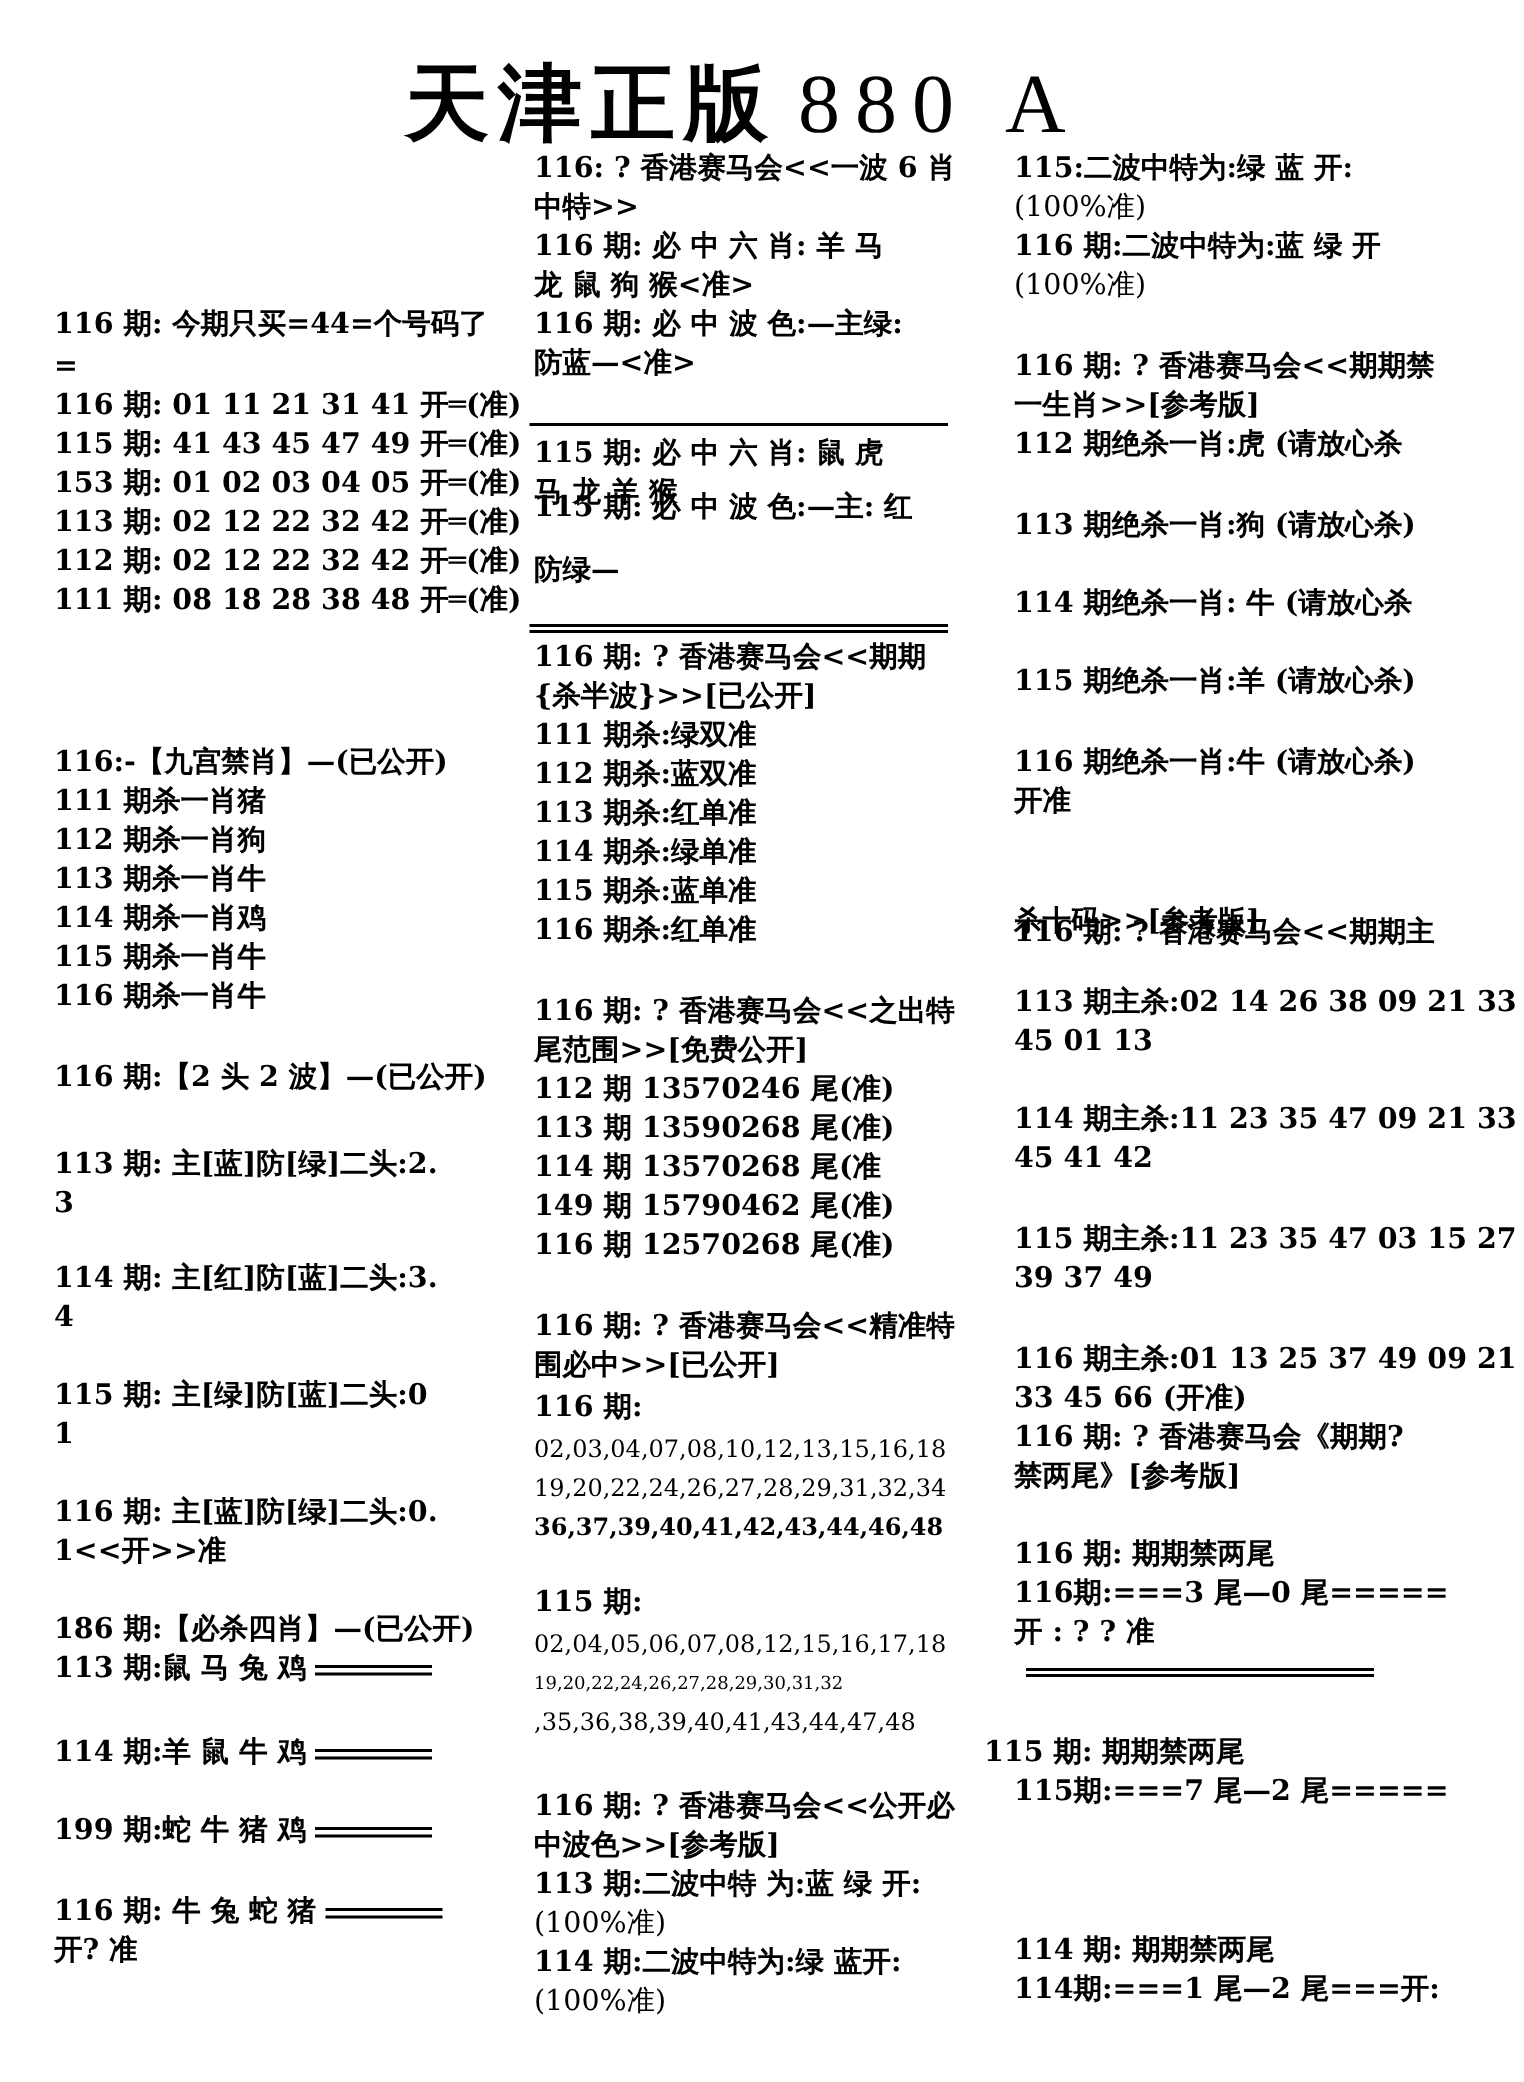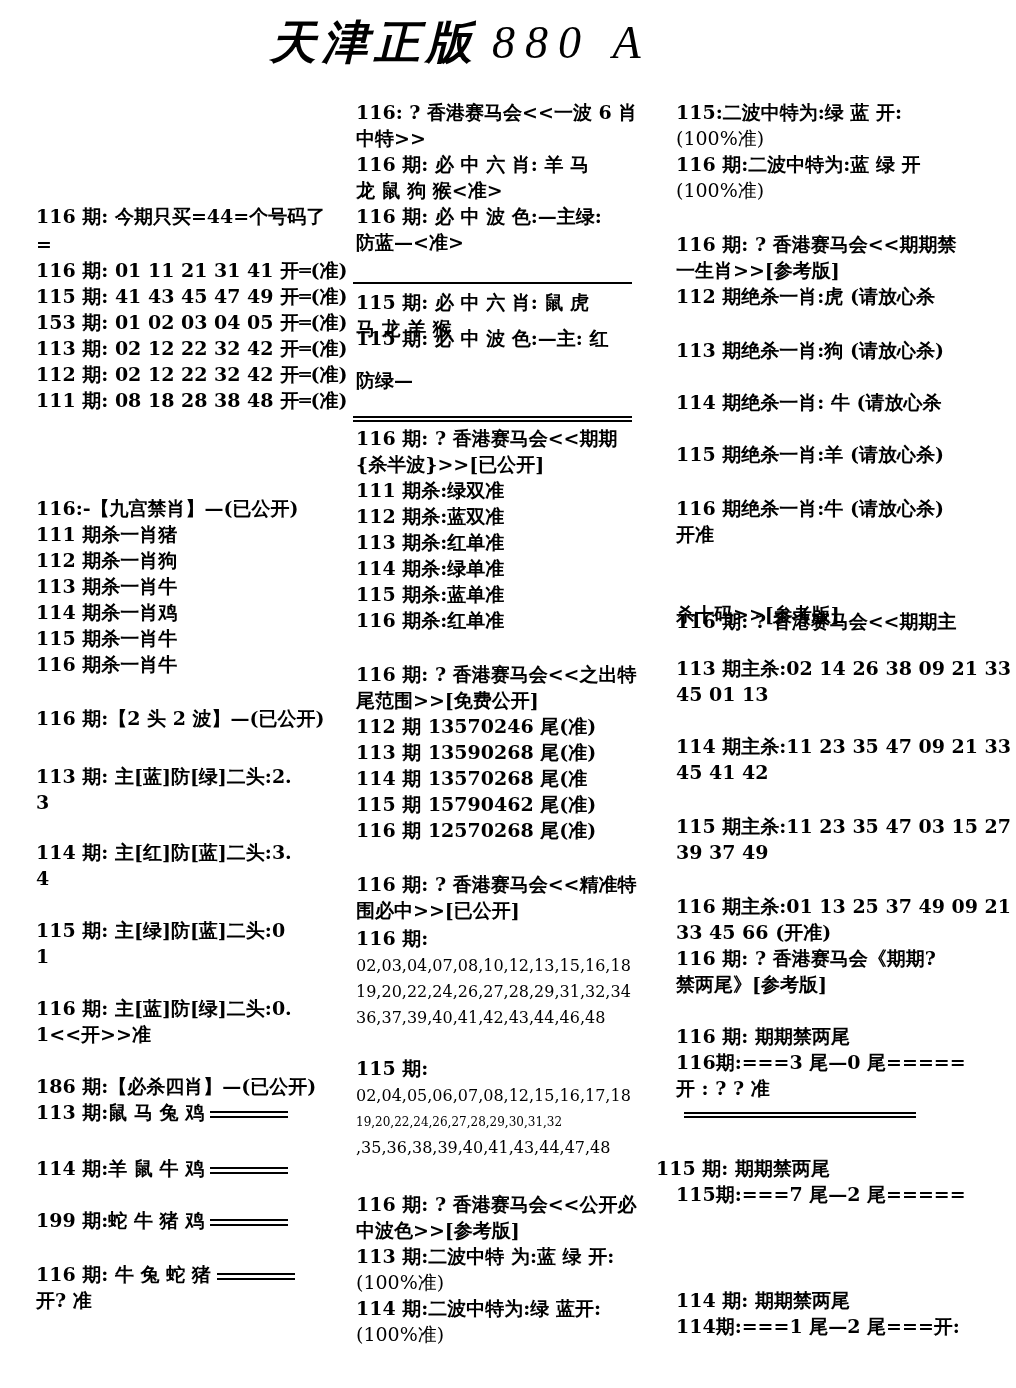--- a/index.html
+++ b/index.html
@@ -1,19 +1,19 @@
 <!DOCTYPE html>
 <html><head>
 <meta charset="utf-8">
 <style>
   html, body { margin:0; padding:0; background:#ffffff; }
   body { width:1016px; height:1388px; position:relative; overflow:hidden;
          font-family:"DejaVu Serif","Liberation Serif",serif; color:#000; }
-  .title { position:absolute; top:12px; left:270px; font-size:46px; font-weight:bold;
-           letter-spacing:6px; font-family:"Liberation Serif","DejaVu Serif",serif;font-style:italic; }
+  .title { position:absolute; top:32px; left:270px; font-size:56px; font-weight:bold;
+           letter-spacing:6px; font-family:"Liberation Serif","DejaVu Serif",serif; }
   .title .num { font-weight:normal; letter-spacing:10px; margin-left:14px; }
   .col { position:absolute; top:0; }
   .ln { position:absolute; white-space:nowrap; font-size:19px; font-weight:bold; line-height:24px; }
   .rule { position:absolute; border-top:2px solid #000; }
   .rule.dbl { border-top:2px solid #000; border-bottom:2px solid #000; height:2px; }
   .eq { display:inline-block; width:78px; height:3px; border-top:2px solid #000; border-bottom:2px solid #000; vertical-align:middle; margin-left:6px; }
 </style>
 </head>
 <body>
 
@@ -77,29 +77,29 @@
   <div class="ln" style="left:356px;top:530px">113 期杀:红单准</div>
   <div class="ln" style="left:356px;top:556px">114 期杀:绿单准</div>
   <div class="ln" style="left:356px;top:582px">115 期杀:蓝单准</div>
   <div class="ln" style="left:356px;top:608px">116 期杀:红单准</div>
 
   <div class="ln" style="left:356px;top:662px">116 期: ? 香港赛马会&lt;&lt;之出特</div>
   <div class="ln" style="left:356px;top:688px">尾范围&gt;&gt;[免费公开]</div>
   <div class="ln" style="left:356px;top:714px">112 期 13570246 尾(准)</div>
   <div class="ln" style="left:356px;top:740px">113 期 13590268 尾(准)</div>
   <div class="ln" style="left:356px;top:766px">114 期 13570268 尾(准</div>
-  <div class="ln" style="left:356px;top:792px">115 期 15790462 尾(准)</div>
+  <div class="ln" style="left:356px;top:792px">149 期 15790462 尾(准)</div>
   <div class="ln" style="left:356px;top:818px">116 期 12570268 尾(准)</div>
 
   <div class="ln" style="left:356px;top:872px">116 期: ? 香港赛马会&lt;&lt;精准特</div>
   <div class="ln" style="left:356px;top:898px">围必中&gt;&gt;[已公开]</div>
   <div class="ln" style="left:356px;top:926px">116 期:</div>
   <div class="ln" style="left:356px;top:954px;font-size:16px;font-weight:normal">02,03,04,07,08,10,12,13,15,16,18</div>
   <div class="ln" style="left:356px;top:980px;font-size:16px;font-weight:normal">19,20,22,24,26,27,28,29,31,32,34</div>
-  <div class="ln" style="left:356px;top:1006px;font-size:16px;font-weight:normal">36,37,39,40,41,42,43,44,46,48</div>
+  <div class="ln" style="left:356px;top:1006px;font-size:16px;font-weight:bold">36,37,39,40,41,42,43,44,46,48</div>
 
   <div class="ln" style="left:356px;top:1056px">115 期:</div>
   <div class="ln" style="left:356px;top:1084px;font-size:16px;font-weight:normal">02,04,05,06,07,08,12,15,16,17,18</div>
   <div class="ln" style="left:356px;top:1110px;font-size:12px;font-weight:normal">19,20,22,24,26,27,28,29,30,31,32</div>
   <div class="ln" style="left:356px;top:1136px;font-size:16px;font-weight:normal">,35,36,38,39,40,41,43,44,47,48</div>
 
   <div class="ln" style="left:356px;top:1192px">116 期: ? 香港赛马会&lt;&lt;公开必</div>
   <div class="ln" style="left:356px;top:1218px">中波色&gt;&gt;[参考版]</div>
   <div class="ln" style="left:356px;top:1244px">113 期:二波中特 为:蓝 绿 开:</div>
   <div class="ln" style="left:356px;top:1270px;font-weight:normal">(100%准)</div>

